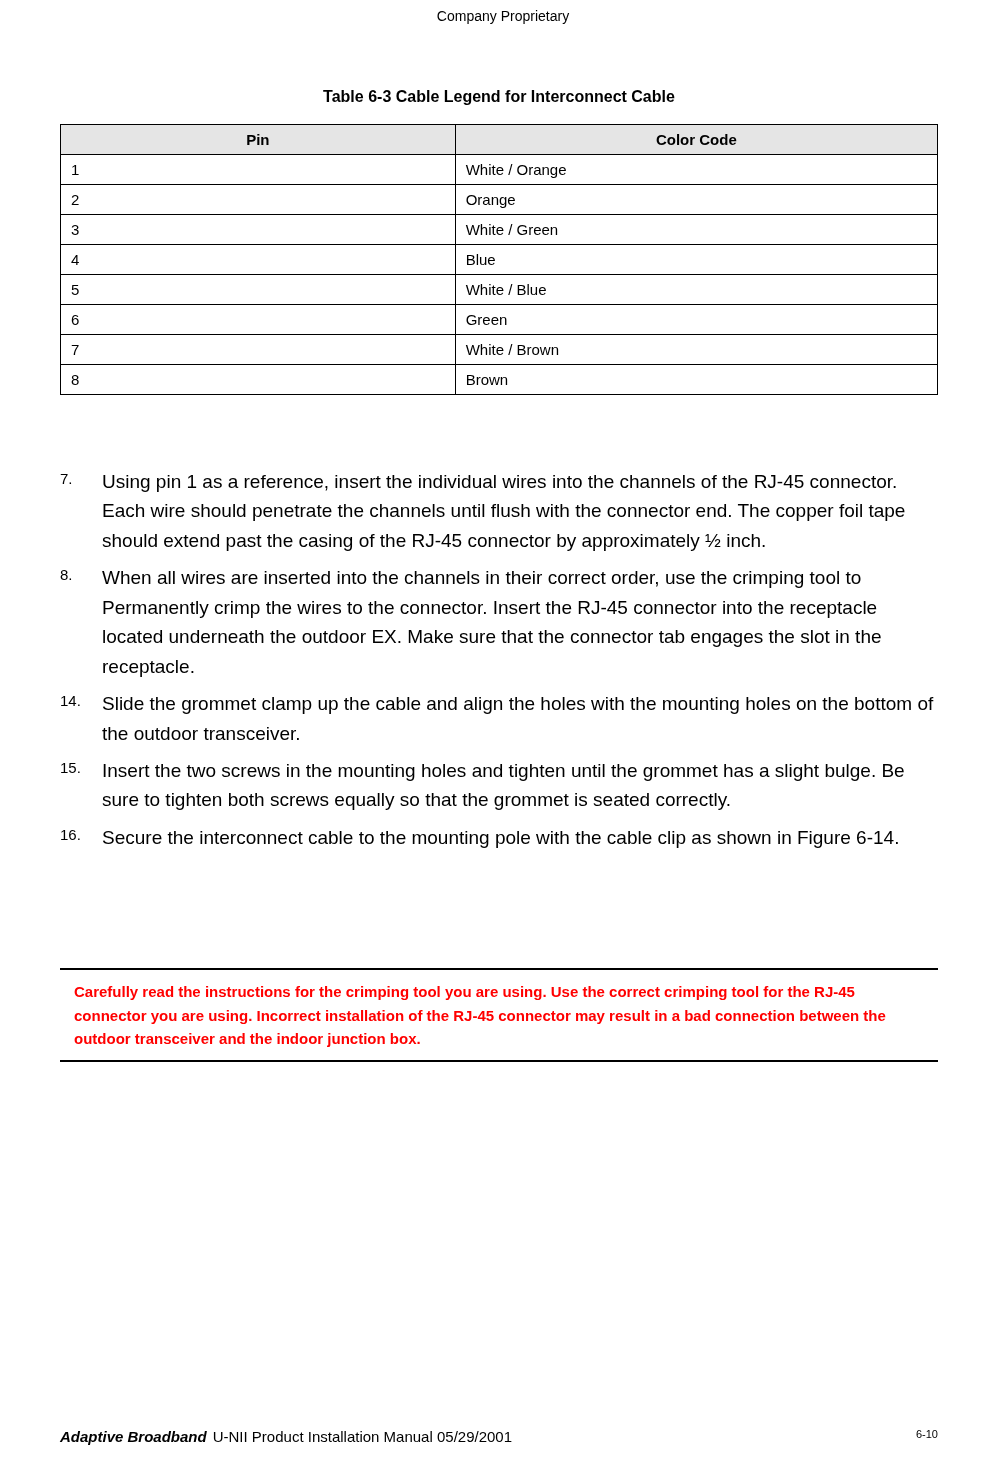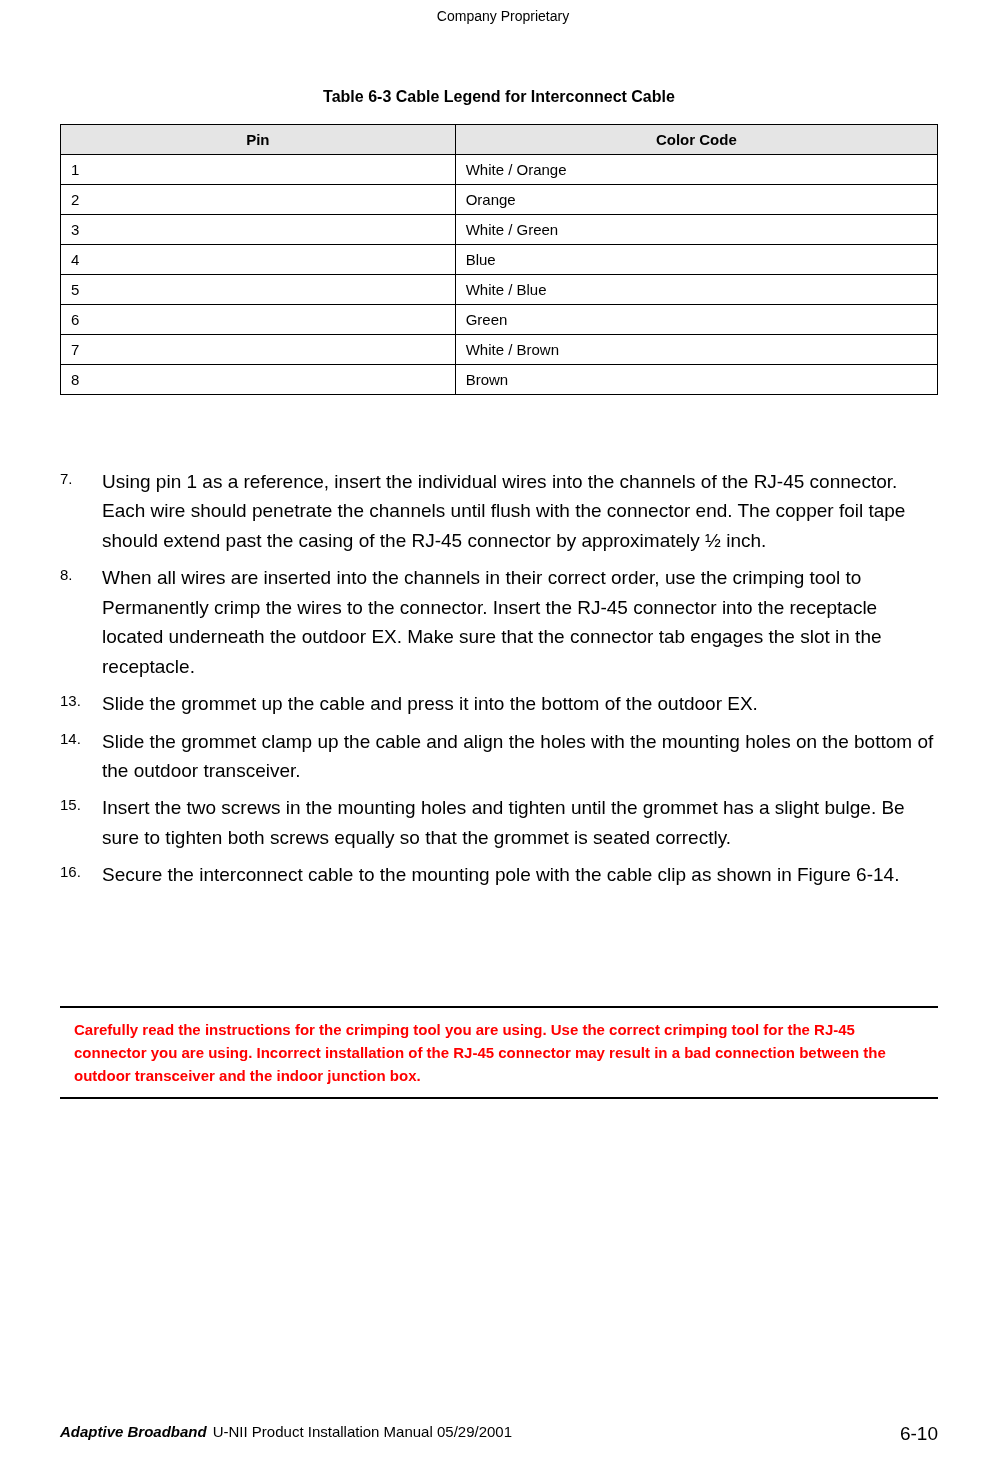--- a/index.html
+++ b/index.html
@@ -118,21 +118,21 @@
       gap: 6px;
       align-items: baseline;
     }
 
     .footer-brand {
       font-weight: bold;
       font-style: italic;
     }
 
     .footer-right {
-      font-size: 19px;
+      font-size: 11px;
     }
 
     .spacer-large {
       height: 50px;
     }
 
     .spacer-small {
       height: 16px;
     }
   </style>
@@ -196,24 +196,20 @@
     <div id="instructions-list">
         <div class="instruction-item">
           <span class="num">7.</span>
           <span class="text">Using pin 1 as a reference, insert the individual wires into the channels of the RJ-45 connector.  Each wire should penetrate the channels until flush with the connector end.  The copper foil tape should extend past the casing of the RJ-45 connector by approximately ½ inch.</span>
         </div>
         <div class="instruction-item">
           <span class="num">8.</span>
           <span class="text">When all wires are inserted into the channels in their correct order, use the crimping tool to Permanently crimp the wires to the connector. Insert the RJ-45 connector into the receptacle located underneath the outdoor EX.  Make sure that the connector tab engages the slot in the receptacle.</span>
         </div>
         <div class="instruction-item">
-          <span class="num">13.</span>
-          <span class="text">Slide the grommet up the cable and press it into the bottom of the outdoor EX.</span>
-        </div>
-        <div class="instruction-item">
           <span class="num">14.</span>
           <span class="text">Slide the grommet clamp up the cable and align the holes with the mounting holes on the bottom of the outdoor transceiver.</span>
         </div>
         <div class="instruction-item">
           <span class="num">15.</span>
           <span class="text">Insert the two screws in the mounting holes and tighten until the grommet has a slight bulge.  Be sure to tighten both screws equally so that the grommet is seated correctly.</span>
         </div>
         <div class="instruction-item">
           <span class="num">16.</span>
           <span class="text">Secure  the  interconnect  cable  to  the  mounting  pole  with  the  cable  clip  as  shown  in Figure 6-14.</span>

